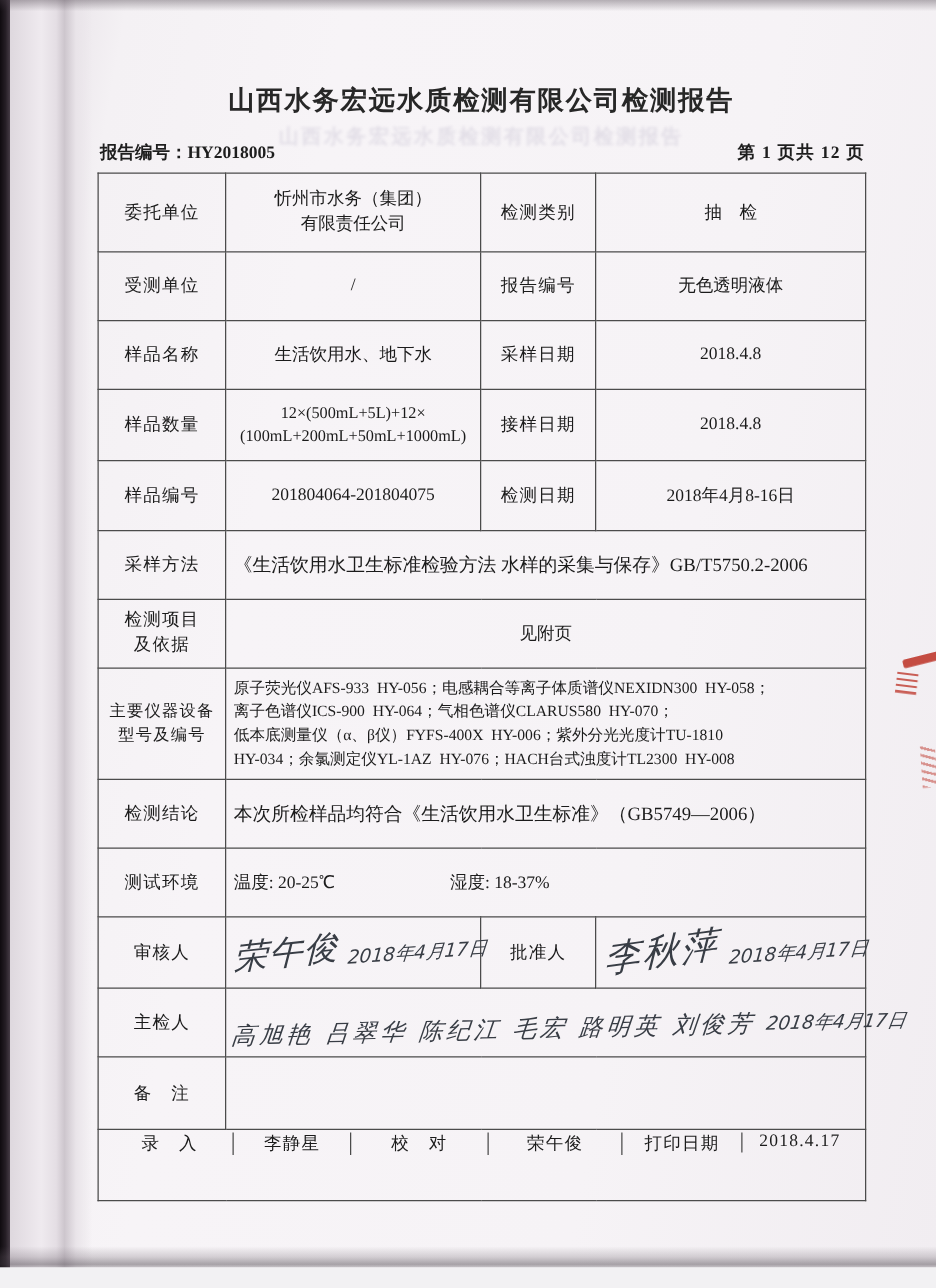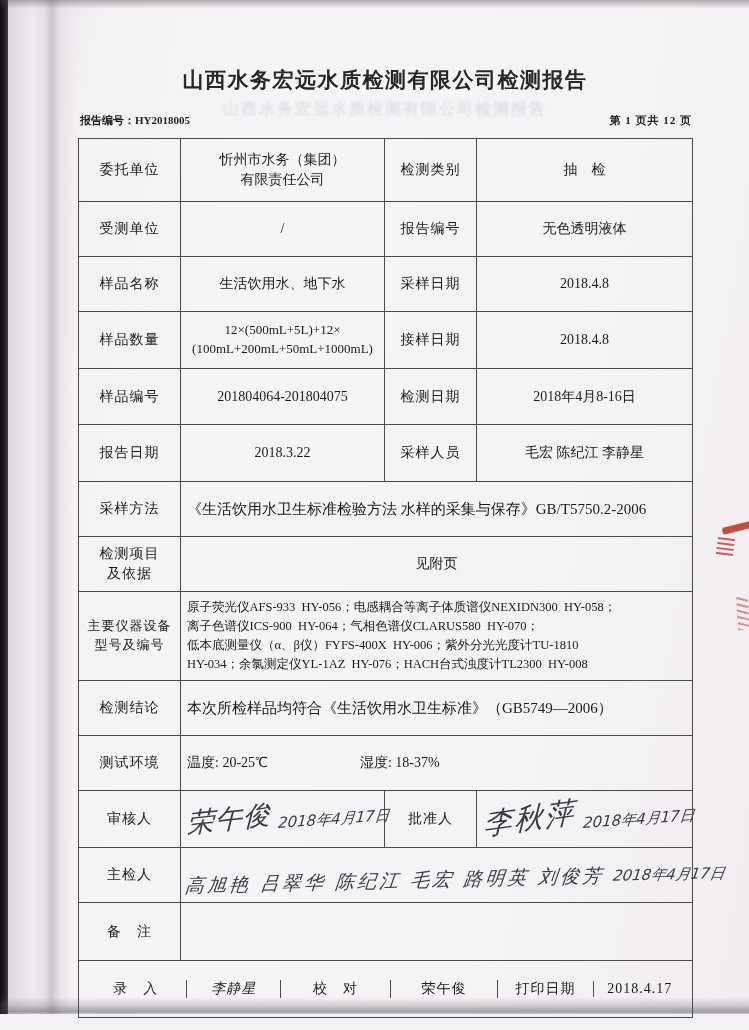--- a/index.html
+++ b/index.html
@@ -38,21 +38,21 @@
     color:#5d5380;opacity:.13;filter:blur(1.2px);letter-spacing:2px;
   }
   .title{
     position:absolute;left:78px;top:66px;width:614px;margin:0;text-align:center;
     font-family:"Liberation Sans", sans-serif;font-weight:bold;font-size:21px;
     color:#272727;letter-spacing:1.5px;
   }
   .meta{
     position:absolute;left:80px;top:113px;width:612px;display:flex;
     justify-content:space-between;align-items:flex-end;
-    font-size:11px;font-weight:bold;color:#1e1e1e;
+    font-size:14px;font-weight:bold;color:#1e1e1e;
   }
   .meta-right{letter-spacing:1px;text-align:center;}
   table.report{
     position:absolute;left:78px;top:138px;width:614px;
     border-collapse:collapse;table-layout:fixed;
     font-size:14px;color:#1b1b1b;
   }
   table.report td{border:1px solid #4b4b4b;padding:2px 6px;vertical-align:middle;overflow:visible;}
   col.c1{width:102px;} col.c2{width:204px;} col.c3{width:92px;} col.c4{width:216px;}
   .r1 td{height:58px;} .r2 td{height:50px;} .r3 td{height:50px;} .r4 td{height:52px;}
@@ -75,24 +75,24 @@
   .sig-wrap{display:flex;align-items:center;height:100%;padding-left:6px;gap:7px;}
   .sig-name{font-size:27px;letter-spacing:1px;transform:rotate(-6deg) skewX(-7deg);white-space:nowrap;}
   .sig-name-b{font-size:29px;letter-spacing:2px;transform:rotate(-8deg) skewX(-9deg);white-space:nowrap;}
   .sig-date{font-size:15px;transform:rotate(-4deg) skewX(-9deg);white-space:nowrap;}
   .chief-line{
     display:flex;align-items:center;gap:9px;white-space:nowrap;
     transform:rotate(-1.4deg) translateY(5px);
   }
   .chief-names{font-size:19px;letter-spacing:3px;transform:skewX(-7deg);}
   .chief-date{font-size:15px;transform:skewX(-10deg);}
-  .grid6{display:flex;height:100%;width:100%;align-items:center;}
+  .grid6{display:flex;height:100%;width:100%;align-items:flex-start;}
   .g6{display:flex;align-items:center;justify-content:center;border-left:1px solid #4b4b4b;letter-spacing:1px;}
   .g6:first-child{border-left:none;}
-  .w1{width:17.0%;} .w2{width:15.6%;font-style:italic;} .w3{width:18.2%;} .w4{width:17.9%;} .w5{width:15.8%;} .w6{width:15.5%;}
+  .w1{width:17.0%;} .w2{width:15.6%;} .w3{width:18.2%;} .w4{width:17.9%;} .w5{width:15.8%;} .w6{width:15.5%;}
   .stamp-a{position:absolute;left:716px;top:519px;width:40px;height:55px;}
   .stamp-a .s1{
     position:absolute;left:6px;top:5px;width:33px;height:7px;border-radius:2px;
     transform:rotate(-14deg);filter:blur(.6px);opacity:.9;
   }
   .stamp-a .s2{
     position:absolute;left:1px;top:17px;width:17px;height:19px;opacity:.8;
     transform:rotate(7deg);filter:blur(.4px);
   }
   .stamp-b{position:absolute;left:733px;top:594px;width:20px;height:38px;opacity:.65;}
@@ -157,26 +157,20 @@
       </td>
       <td class="lab">接样日期</td>
       <td class="val">2018.4.8</td>
     </tr>
     <tr class="r5">
       <td class="lab">样品编号</td>
       <td class="val">201804064-201804075</td>
       <td class="lab">检测日期</td>
       <td class="val">2018年4月8-16日</td>
     </tr>
-    <tr class="r6">
-      <td class="lab">报告日期</td>
-      <td class="val">2018.3.22</td>
-      <td class="lab">采样人员</td>
-      <td class="val">毛宏 陈纪江 李静星</td>
-    </tr>
     <tr class="r7">
       <td class="lab">采样方法</td>
       <td class="left big-val" colspan="3">《生活饮用水卫生标准检验方法 水样的采集与保存》GB/T5750.2-2006</td>
     </tr>
     <tr class="r8">
       <td class="lab">
         <span class="ln">检测项目</span>
         <span class="ln">及依据</span>
       </td>
       <td class="val" colspan="3">见附页</td>

